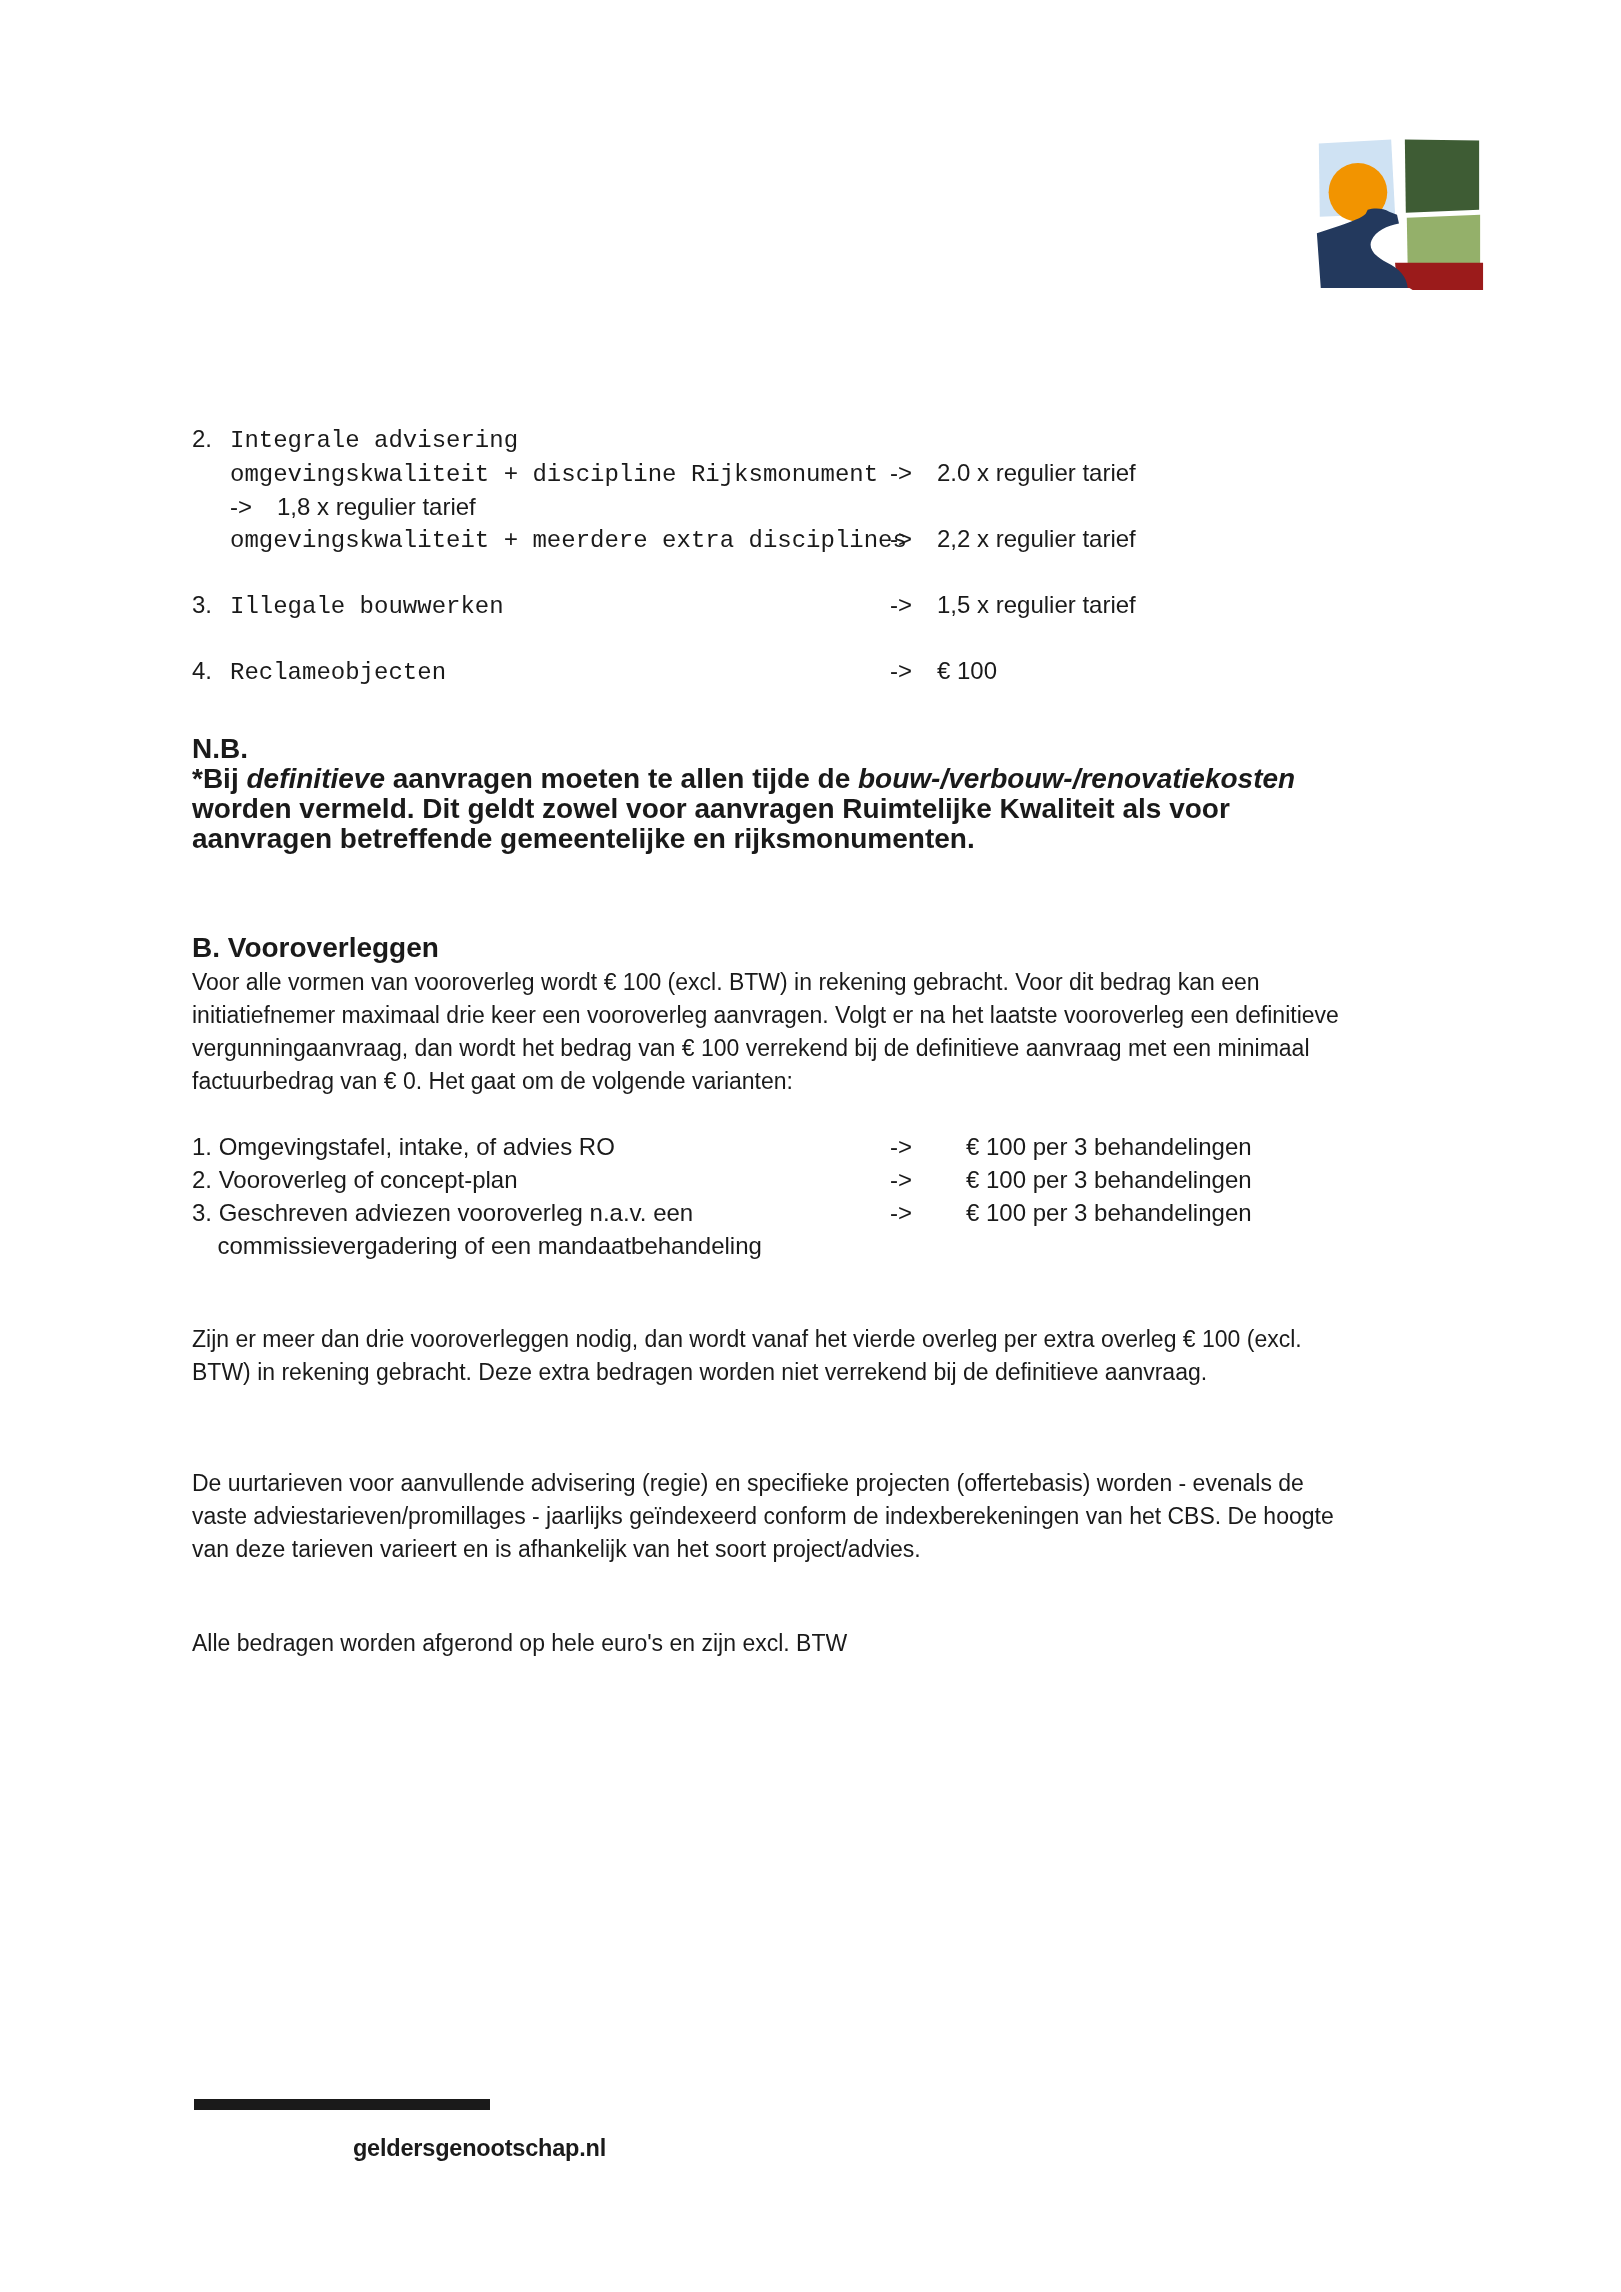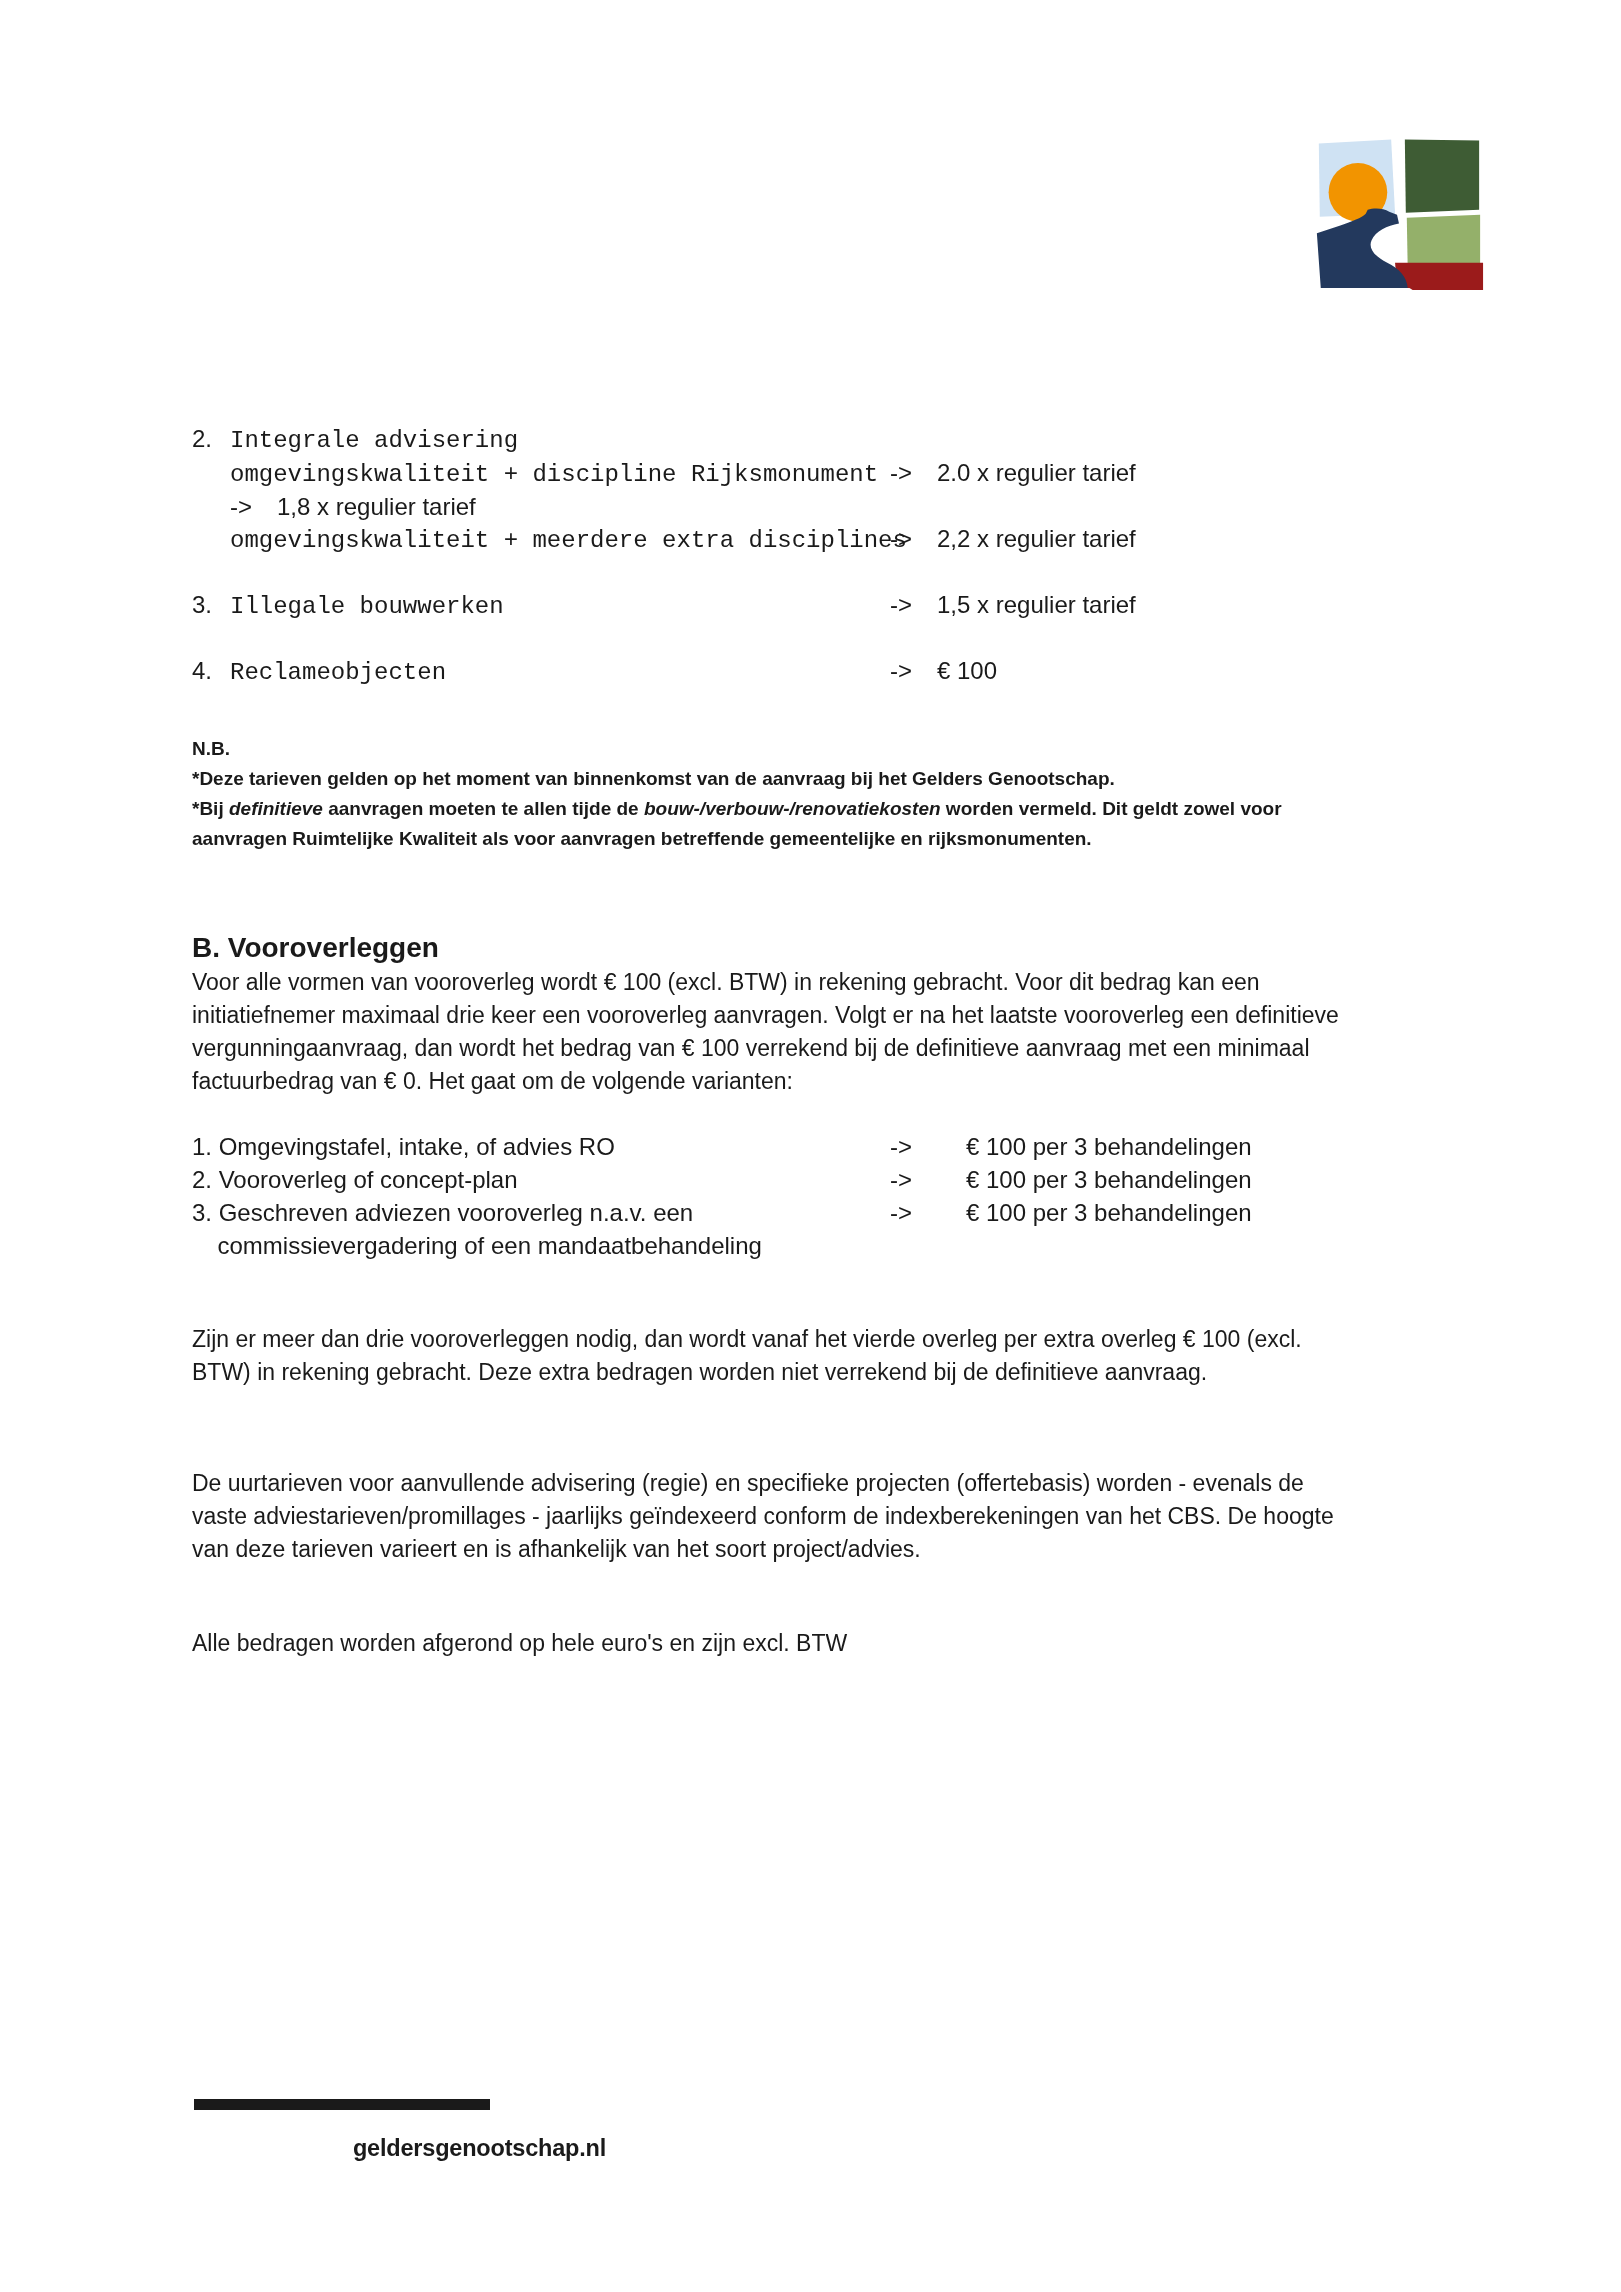--- a/index.html
+++ b/index.html
@@ -49,21 +49,21 @@
   .row .value { flex: 1 1 auto; }
 
   .row.sub .num { visibility: hidden; }
 
   .gap-sm { height: 32px; }
   .gap-md { height: 45px; }
   .gap-lg { height: 61px; }
   .gap-xl { height: 78px; }
 
   
-  .nb { font-weight: bold; font-size: 19px; line-height: 30px; width: 1157px; }
+  .nb { font-weight: bold; font-size: 28px; line-height: 30px; width: 1157px; }
   .nb i { font-style: italic; }
 
   
   .sec-head {
     font-weight: bold;
     font-size: 28px;
     line-height: 32px;
     margin-bottom: 2px;
   }
 
@@ -173,21 +173,20 @@
       <span class="num">4.</span>
       <span class="label">Reclameobjecten</span>
       <span class="arrow">-&gt;</span>
       <span class="value">€ 100</span>
     </div>
 
     <div class="gap-md"></div>
 
     <div class="nb">
       <div>N.B.</div>
-      <div>*Deze tarieven gelden op het moment van binnenkomst van de aanvraag bij het Gelders Genootschap.</div>
       <div><span>*Bij </span><i>definitieve</i><span> aanvragen moeten te allen tijde de </span><i>bouw-/verbouw-/renovatiekosten</i><span> worden vermeld. Dit geldt zowel voor aanvragen Ruimtelijke Kwaliteit als voor aanvragen betreffende gemeentelijke en rijksmonumenten.</span></div>
     </div>
 
     <div class="gap-xl"></div>
 
     <div class="sec-head">B. Vooroverleggen</div>
     <div class="para">Voor alle vormen van vooroverleg wordt € 100 (excl. BTW) in rekening gebracht. Voor dit bedrag kan een initiatiefnemer maximaal drie keer een vooroverleg aanvragen. Volgt er na het laatste vooroverleg een definitieve vergunningaanvraag, dan wordt het bedrag van € 100 verrekend bij de definitieve aanvraag met een minimaal factuurbedrag van € 0. Het gaat om de volgende varianten:</div>
 
     <div class="gap-sm"></div>
 

